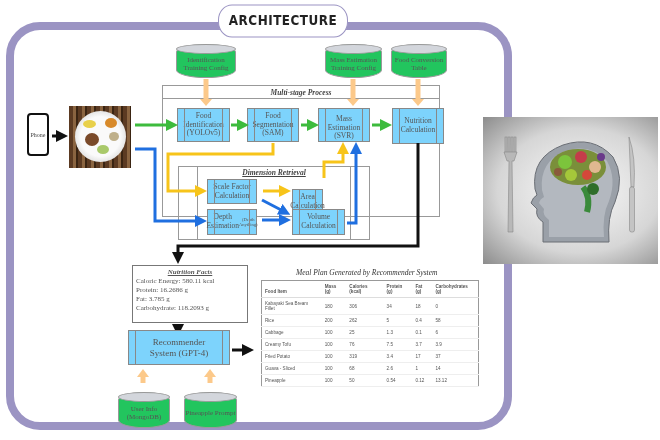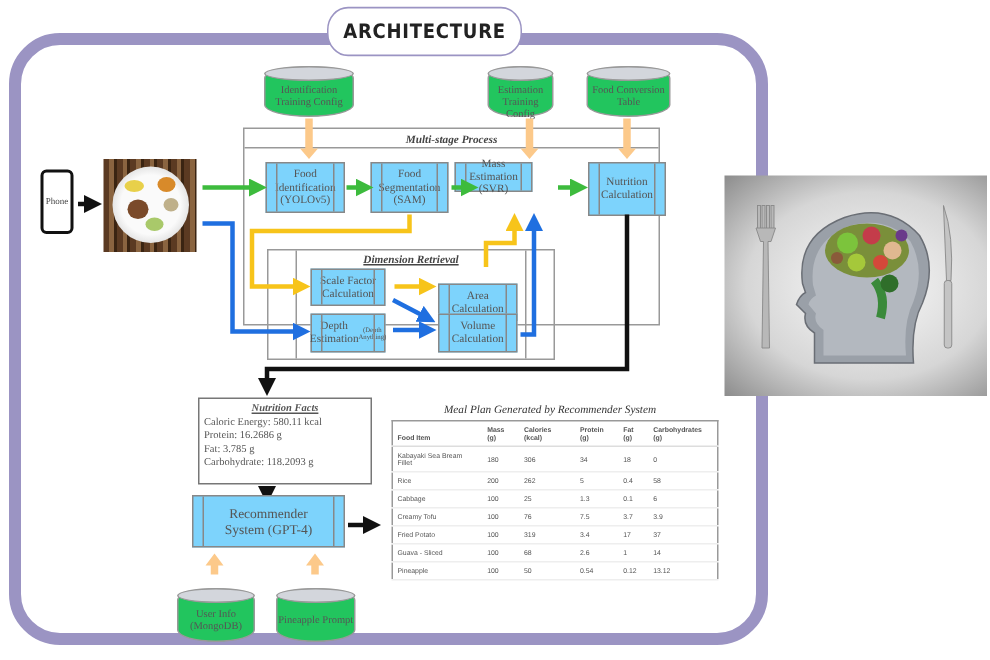--- a/index.html
+++ b/index.html
@@ -26,52 +26,52 @@
   .brain-img { position:absolute; left:483px; top:117px; width:175px; height:147px; background:radial-gradient(ellipse at 55% 50%, #fbfbfb 0%, #d6d6d6 60%, #8c8c8c 100%); overflow:hidden; }
   svg.arrows { position:absolute; left:0; top:0; width:660px; height:440px; pointer-events:none; }
 </style>
 </head>
 <body>
 
 <div class="frame"></div>
 <div class="title-pill">ARCHITECTURE</div>
 
 <div class="cyl" style="left:176px;top:44px;width:60px;height:34px;">Identification Training Config</div>
-<div class="cyl" style="left:325px;top:44px;width:44px;height:34px;">Mass Estimation Training Config</div>
+<div class="cyl" style="left:325px;top:44px;width:57px;height:34px;">Mass Estimation Training Config</div>
 <div class="cyl" style="left:391px;top:44px;width:56px;height:34px;">Food Conversion Table</div>
 
 <div class="group" style="left:162px;top:85px;width:278px;height:132px;">
   <div class="group-title" style="top:2px;">Multi-stage Process</div>
   <div style="position:absolute;left:0;right:0;top:12px;border-top:1px solid #999;"></div>
 </div>
 
 <div class="proc" style="left:177px;top:108px;width:53px;height:34px;">
   <span><span>Food</span><br><span>Identification</span><br><span>(YOLOv5)</span></span>
 </div>
 <div class="proc" style="left:247px;top:108px;width:52px;height:34px;">
   <span><span>Food</span><br><span>Segmentation</span><br><span>(SAM)</span></span>
 </div>
-<div class="proc" style="left:303px;top:108px;width:52px;height:20px;">
+<div class="proc" style="left:318px;top:108px;width:52px;height:34px;align-items:flex-end;">
   <span><span>Mass</span><br><span>Estimation</span><br><span>(SVR)</span></span>
 </div>
 <div class="proc" style="left:392px;top:108px;width:52px;height:36px;">
   <span><span>Nutrition</span><br><span>Calculation</span></span>
 </div>
 
 <div class="group" style="left:178px;top:166px;width:192px;height:74px;">
   <div class="group-title" style="top:1px;text-decoration:underline;">Dimension Retrieval</div>
   <div style="position:absolute;left:18px;top:0;bottom:0;border-left:1px solid #999;"></div>
   <div style="position:absolute;right:18px;top:0;bottom:0;border-left:1px solid #999;"></div>
 </div>
 <div class="proc" style="left:207px;top:179px;width:50px;height:25px;">Scale Factor Calculation</div>
 <div class="proc" style="left:207px;top:209px;width:50px;height:26px;flex-direction:row;">
   <span>Depth Estimation</span>
   <span style="font-size:4.5px;">(Depth Anything)</span>
 </div>
-<div class="proc" style="left:292px;top:189px;width:53px;height:25px;">Area Calculation</div>
+<div class="proc" style="left:292px;top:189px;width:31px;height:25px;">Area Calculation</div>
 <div class="proc" style="left:292px;top:209px;width:53px;height:26px;">Volume Calculation</div>
 
 <div class="phone">
     <span>Phone</span>
   </div>
 <div class="photo">
   <div class="plate">
     <div class="food" style="left:8px;top:9px;width:13px;height:8px;background:#e8d04a;"></div>
     <div class="food" style="left:30px;top:7px;width:12px;height:10px;background:#d88a2a;"></div>
     <div class="food" style="left:10px;top:22px;width:14px;height:13px;background:#7a4a2a;"></div>

